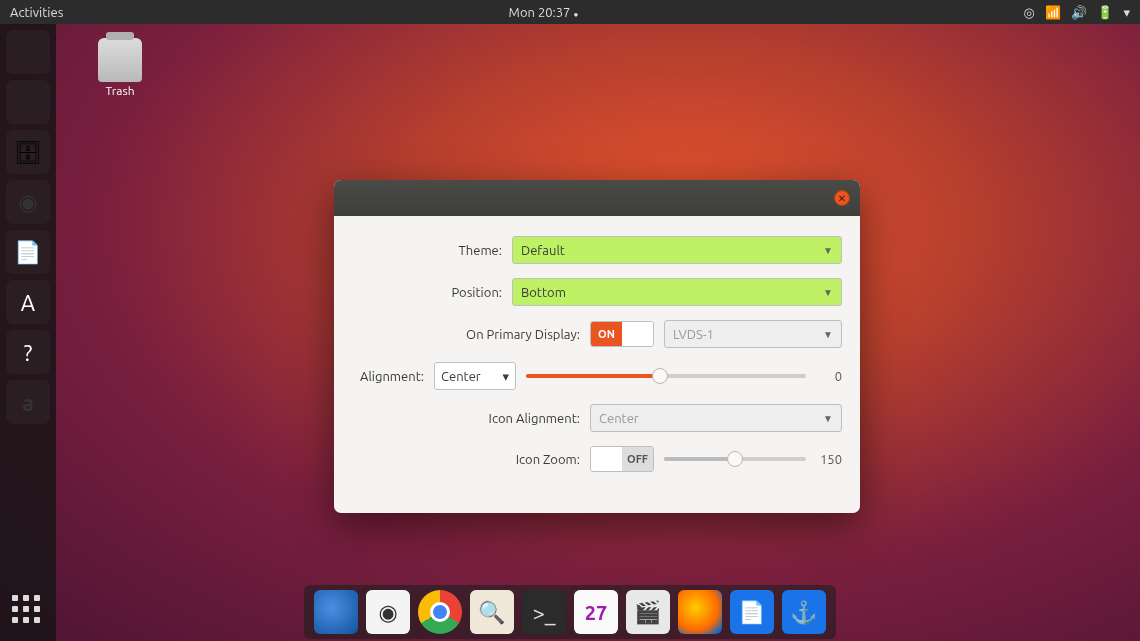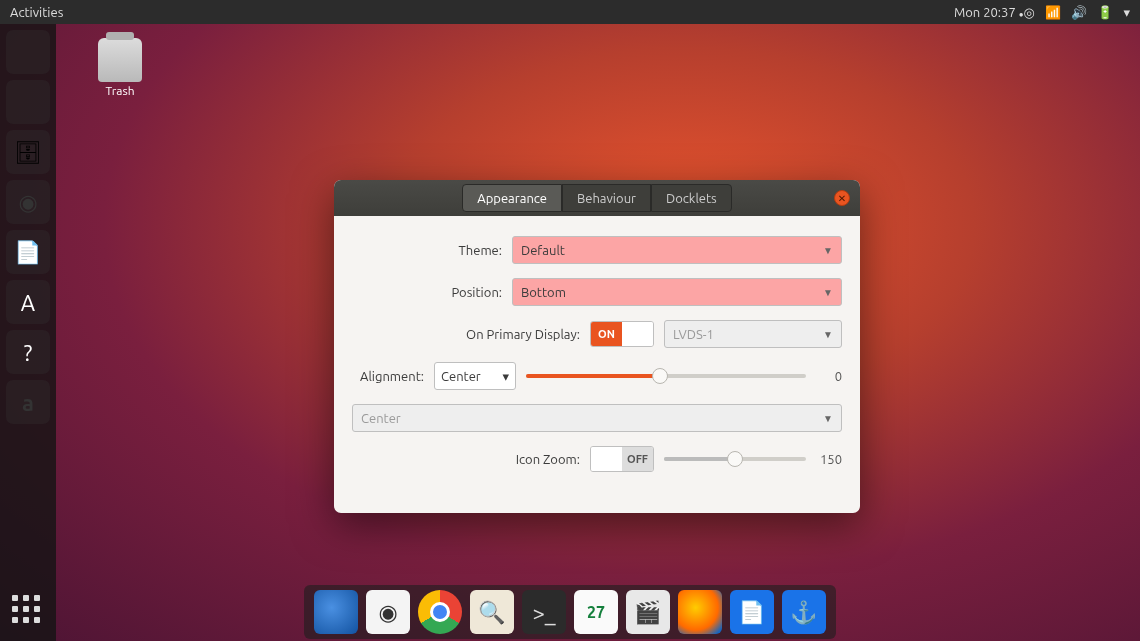--- a/index.html
+++ b/index.html
@@ -10,21 +10,21 @@
     position: relative;
     background: radial-gradient(ellipse at 60% 35%, #e9542d 0%, #b63f2e 30%, #7a1f3e 60%, #4c1434 100%);
   }
   
   .topbar {
     position: absolute; top:0; left:0; right:0; height:24px;
     background:#2c2c2c; color:#ddd; font-size:13px;
     display:flex; align-items:center; padding:0 10px;
   }
   .topbar .left { flex:0 0 auto; }
-  .topbar .center { flex:1; text-align:right; }
+  .topbar .center { flex:1; text-align:center; }
   .topbar .right { flex:0 0 auto; display:flex; gap:10px; align-items:center; }
   .topbar .right span { font-size:13px; }
   
   .leftdock {
     position:absolute; top:24px; left:0; width:56px; bottom:0;
     background:rgba(20,20,20,0.8);
     display:flex; flex-direction:column; align-items:center; padding-top:6px; gap:6px;
   }
   .leftdock .app {
     width:44px; height:44px; border-radius:7px;
@@ -83,21 +83,21 @@
     position:absolute; right:10px; top:10px;
     width:16px; height:16px; border-radius:50%;
     background:#e95420; border:1px solid #b43c10;
     display:flex; align-items:center; justify-content:center;
     font-size:10px; color:#4a1700; cursor:pointer;
   }
   .content { padding:20px 18px 24px 18px; }
   .row { display:flex; align-items:center; margin-bottom:14px; gap:10px;justify-content:center; }
   .label { width:150px; text-align:right; color:#3b3b3b; font-size:13px; }
   .select {
-    flex:1; height:28px; background:#fca5a5; border:1px solid #bfbfbf;
+    flex:1; height:28px; background:#bef264; border:1px solid #bfbfbf;
     border-radius:3px; padding:0 8px; font-size:13px; color:#3b3b3b;
     display:flex; align-items:center; justify-content:space-between;
   }
   .select.disabled { background:#eee; color:#9a9a9a; }
   .select .caret { font-size:10px; color:#666; }
   .toggle {
     width:64px; height:26px; border:1px solid #bfbfbf; border-radius:3px;
     display:flex; overflow:hidden; font-size:11px; font-weight:bold;
   }
   .toggle .on { flex:1; background:#e95420; color:#fff; display:flex; align-items:center; justify-content:center; }
@@ -142,21 +142,21 @@
     display:flex; align-items:center; justify-content:center;
     font-size:22px; color:#fff;
     background:#555;
   }
   .bi.tb { background:radial-gradient(circle at 40% 40%, #4a90e2, #1252a0); }
   .bi.rb { background:#f4f4f4; color:#333; }
   .bi.ch { background:conic-gradient(#ea4335 0 120deg,#34a853 120deg 240deg,#fbbc05 240deg 360deg); border-radius:50%; position:relative;}
   .bi.ch::after{content:"";position:absolute;inset:12px;background:#4285f4;border:3px solid #fff;border-radius:50%;}
   .bi.mag { background:#efe8d8; color:#7a6a3a; }
   .bi.term { background:#2b2b2b; color:#ddd; }
-  .bi.cal { background:#fafafa; color:#15803d; font-size:16px; font-weight:bold;}
+  .bi.cal { background:#fafafa; color:#a21caf; font-size:20px; font-weight:bold;}
   .bi.vid { background:#e8e8e8; color:#333; }
   .bi.ff { background:radial-gradient(circle at 40% 40%, #ffcc00, #ff6a00 60%, #1565c0 90%); }
   .bi.wr { background:#1a73e8; }
   .bi.pl { background:#1a73e8; }
 </style>
 </head>
 <body>
 
 <div class="topbar">
   <div class="left">Activities</div>
@@ -194,25 +194,20 @@
   </div>
 </div>
 
 <div class="trash">
   <div class="ico"></div>
   <div>Trash</div>
 </div>
 
 <div class="window">
   <div class="titlebar">
-    <div class="tabs">
-      <div class="tab active">Appearance</div>
-      <div class="tab">Behaviour</div>
-      <div class="tab">Docklets</div>
-    </div>
     <div class="closebtn">
         <span>✕</span>
       </div>
   </div>
   <div class="content">
 
     <div class="row">
       <div class="label">Theme:</div>
       <div class="select">
         <span>Default</span>
@@ -249,20 +244,21 @@
       <div class="slider-wrap">
         <div class="slider">
           <div class="fill" style="width:48%"></div>
           <div class="thumb" style="left:calc(48% - 8px)"></div>
         </div>
         <div class="slider-val">0</div>
       </div>
     </div>
 
     <div class="row">
+      <div class="label" style="width:228px">Icon Alignment:</div>
       <div class="select disabled">
         <span>Center</span>
           <span class="caret">▼</span>
       </div>
     </div>
 
 
     <div class="row" style="margin-bottom:17px">
       <div class="label" style="width:228px">Icon Zoom:</div>
       <div class="toggle offstate">

